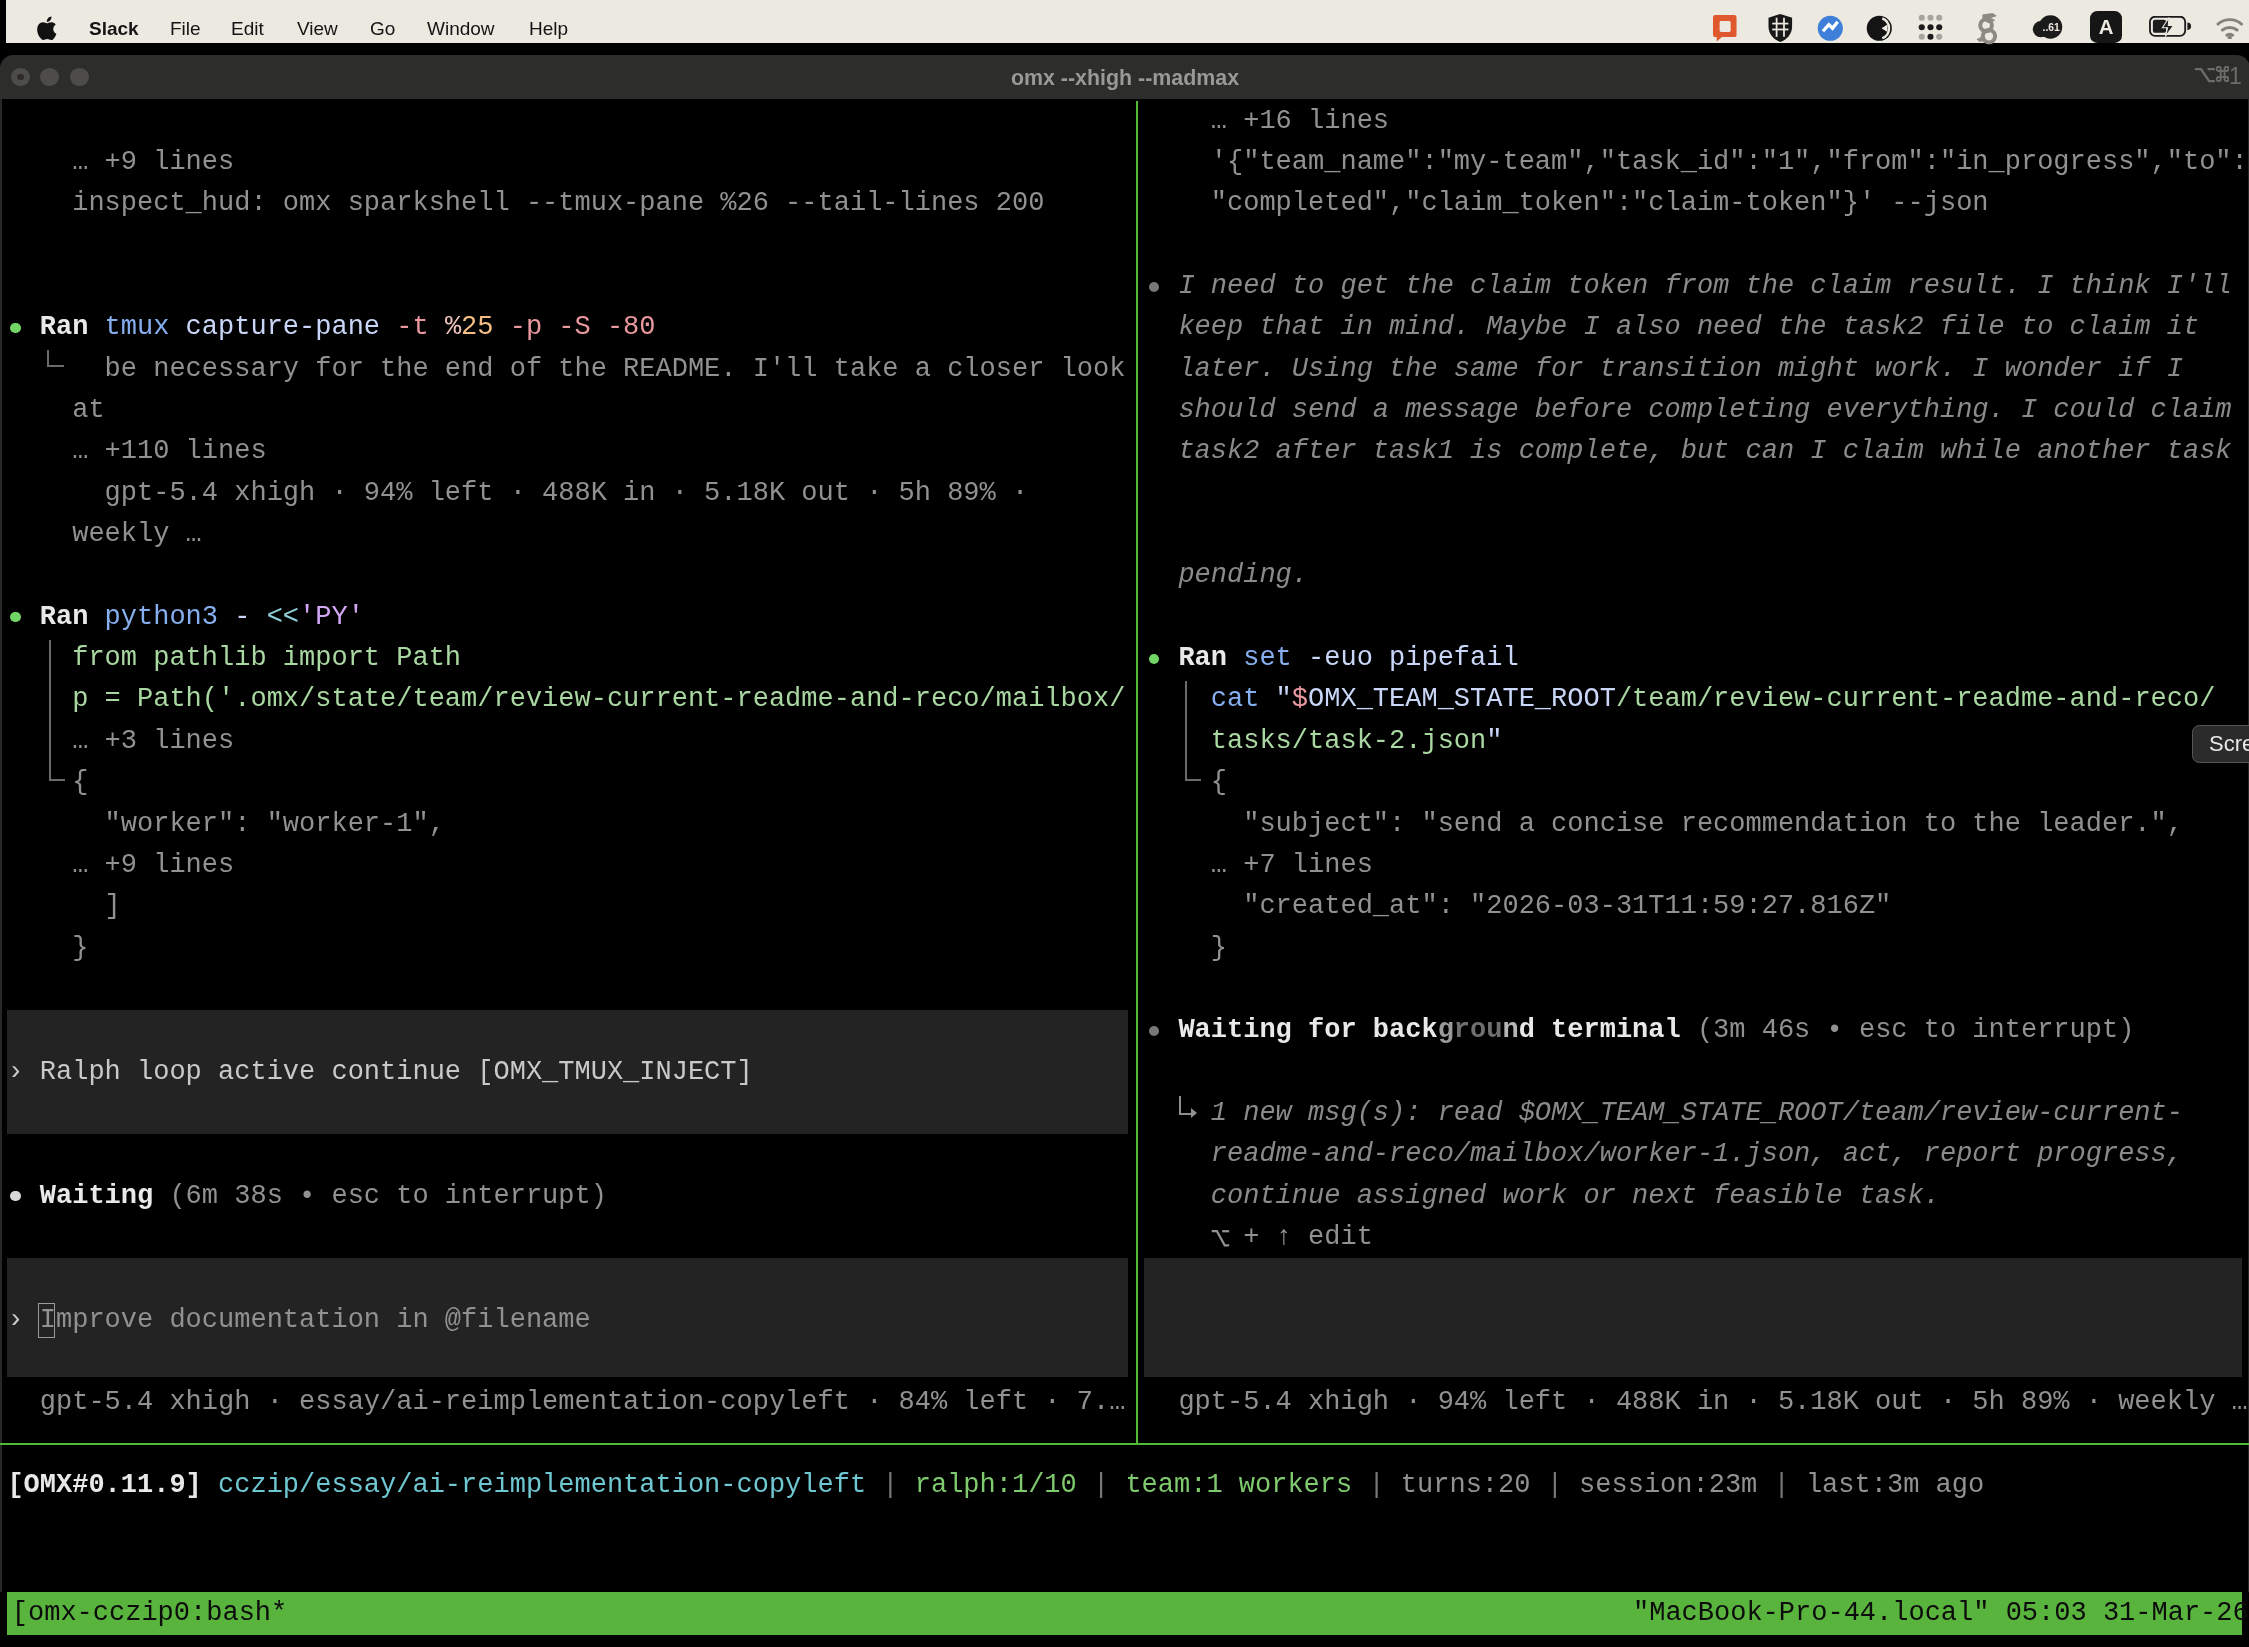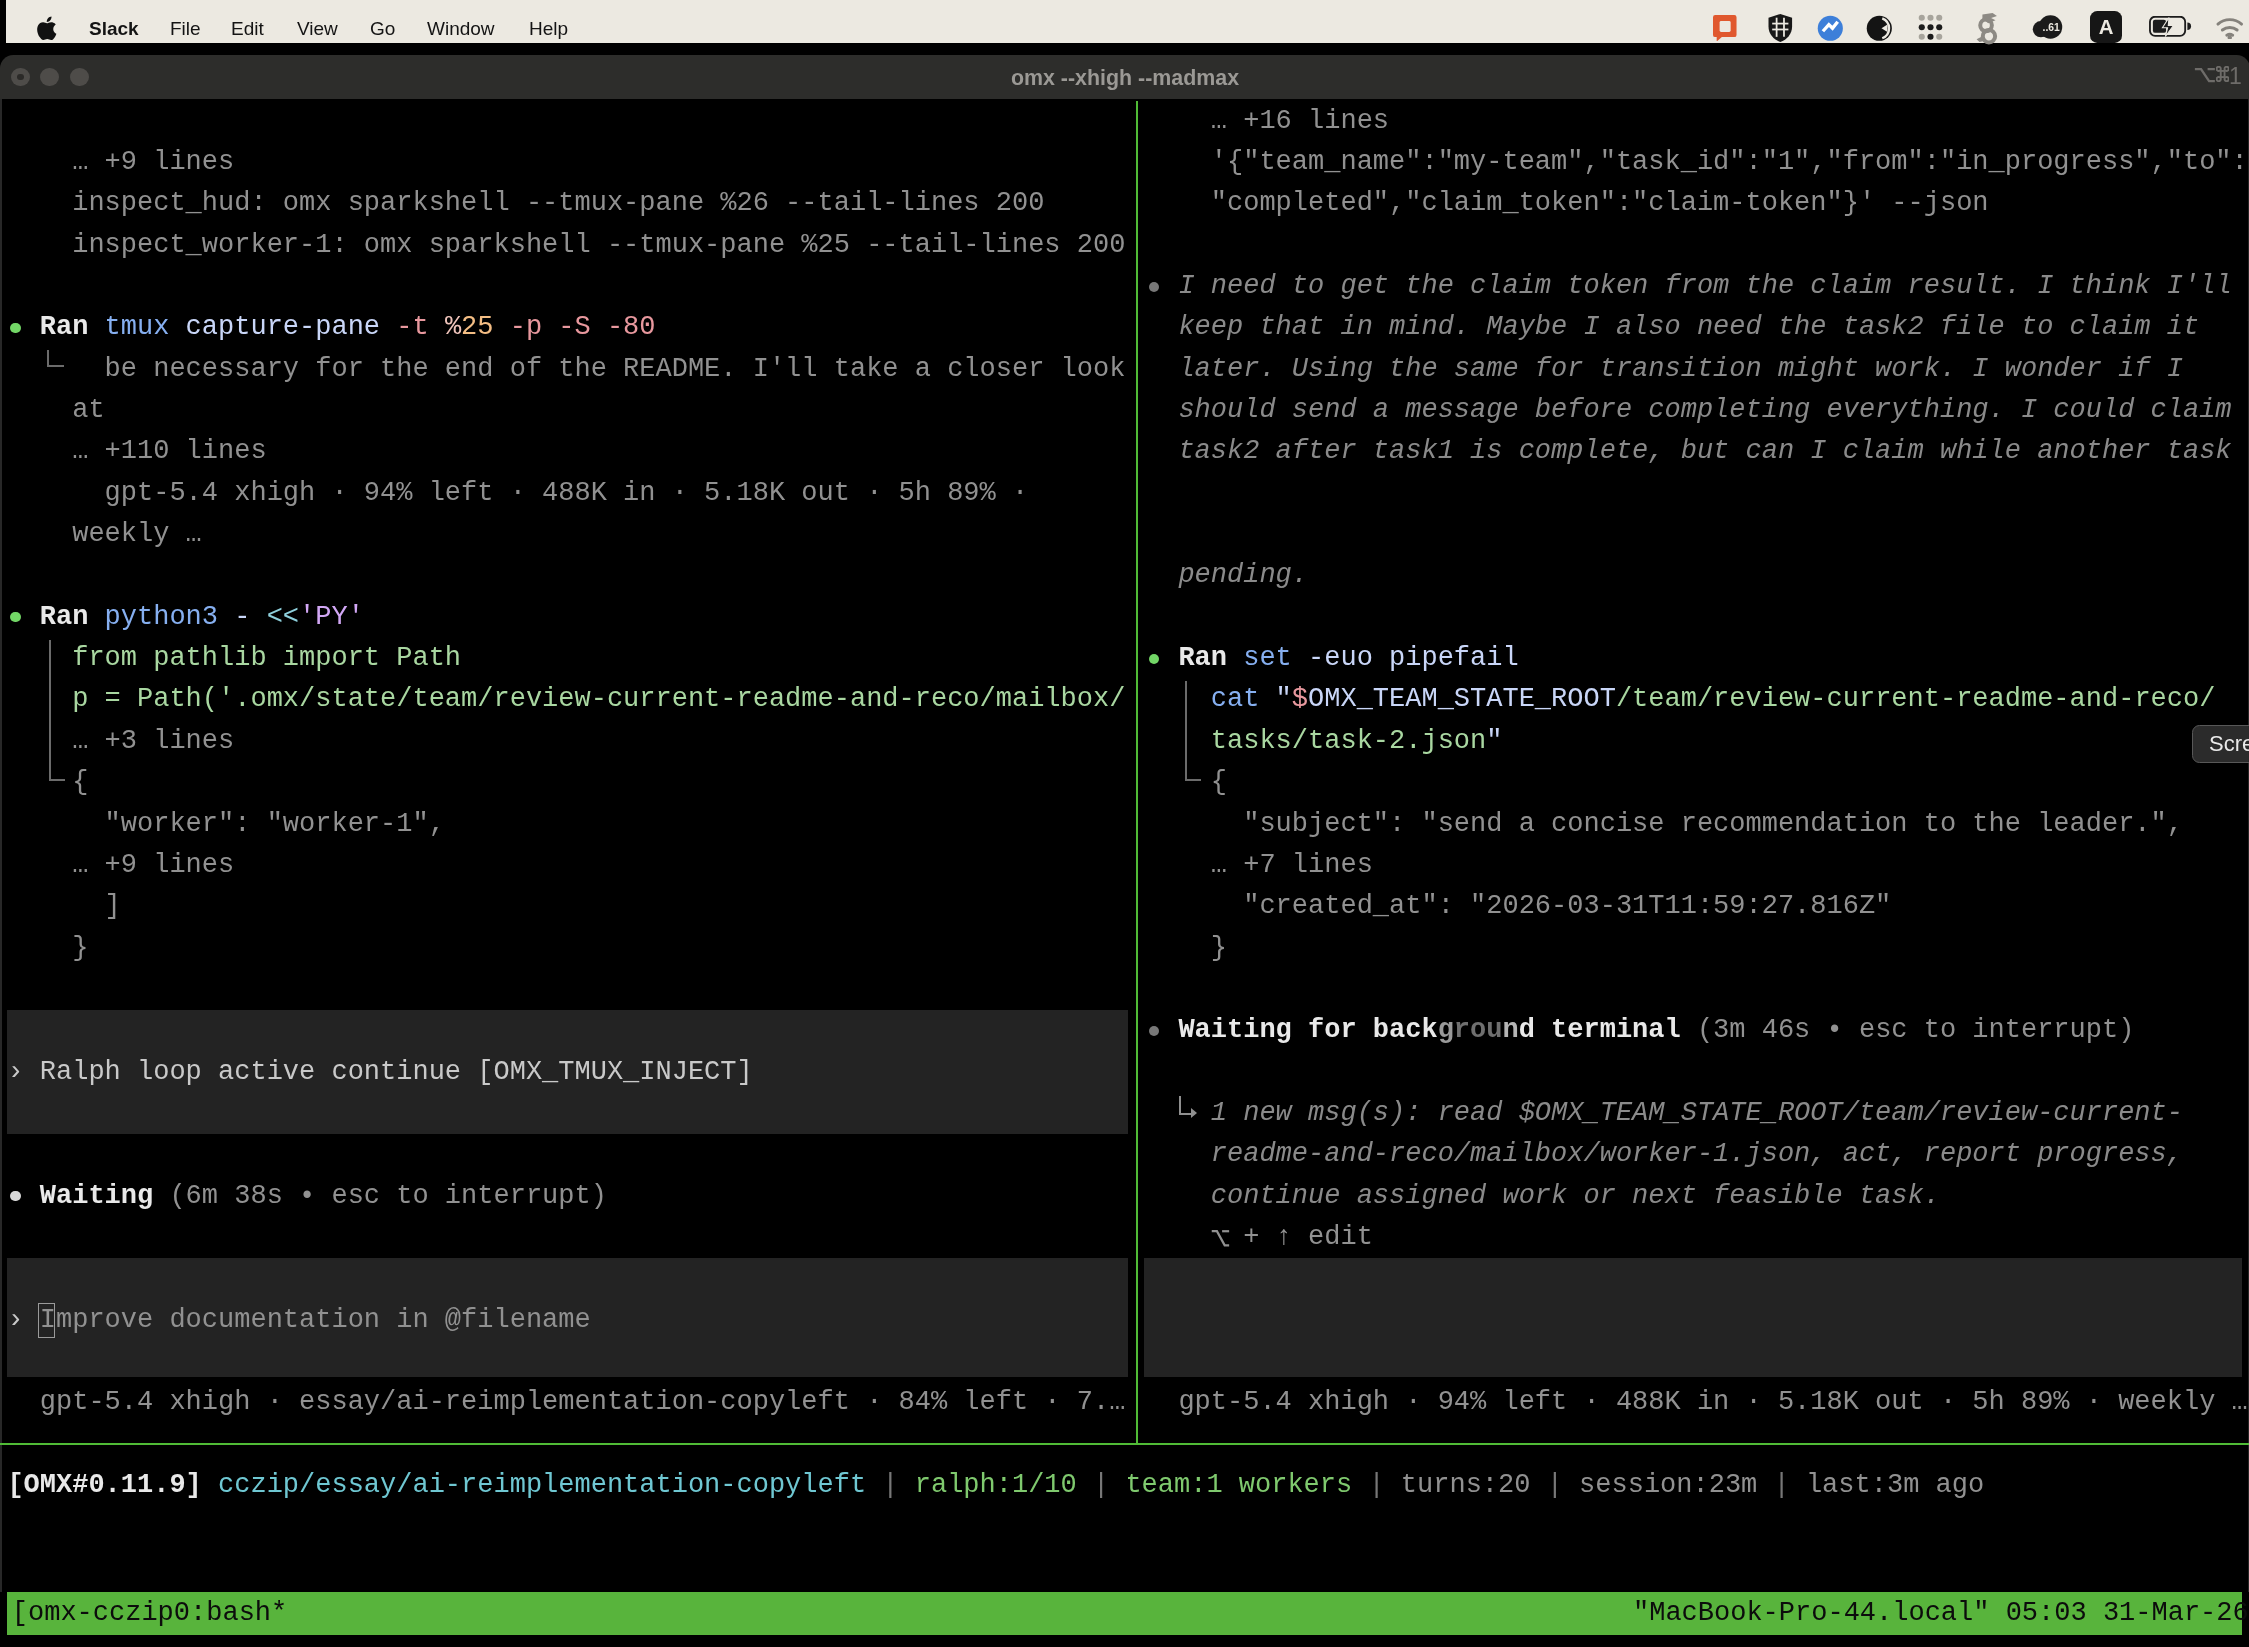--- a/index.html
+++ b/index.html
@@ -161,21 +161,20 @@
 
   <div class="vline" style="left:47px;top:295px;height:17px"></div>
   <div class="hline" style="left:47px;top:310px;width:17px"></div>
   <div class="vline" style="left:49px;top:585px;height:141px"></div>
   <div class="hline" style="left:49px;top:724px;width:16px"></div>
   <div class="vline" style="left:1185px;top:626px;height:100px"></div>
   <div class="hline" style="left:1185px;top:724px;width:16px"></div>
 
   <div class="t" style="left:7.4px;top:87px">    … +9 lines</div>
   <div class="t" style="left:7.4px;top:128px">    inspect_hud: omx sparkshell --tmux-pane %26 --tail-lines 200</div>
-  <div class="t" style="left:7.4px;top:170px">    inspect_worker-1: omx sparkshell --tmux-pane %25 --tail-lines 200</div>
   <div class="t" style="left:7.4px;top:252px">  <span class="wh">Ran</span> <span class="bl">tmux</span><span class="lv"> capture-pane</span><span class="pk"> -t </span><span style="color:#eec3ba">%</span><span class="o">25</span><span class="pk"> -p -S -80</span></div>
   <div class="t" style="left:7.4px;top:294px">      be necessary for the end of the README. I'll take a closer look</div>
   <div class="t" style="left:7.4px;top:335px">    at</div>
   <div class="t" style="left:7.4px;top:376px">    … +110 lines</div>
   <div class="t" style="left:7.4px;top:418px">      gpt-5.4 xhigh · 94% left · 488K in · 5.18K out · 5h 89% ·</div>
   <div class="t" style="left:7.4px;top:459px">    weekly …</div>
   <div class="t" style="left:7.4px;top:542px">  <span class="wh">Ran</span> <span class="bl">python3</span><span class="lv"> - </span><span class="cy">&lt;&lt;</span><span class="vi">'PY'</span></div>
   <div class="t" style="left:7.4px;top:583px"><span class="gr">    from pathlib import Path</span></div>
   <div class="t" style="left:7.4px;top:624px"><span class="gr">    p = Path('.omx/state/team/review-current-readme-and-reco/mailbox/</span></div>
   <div class="t" style="left:7.4px;top:666px">    … +3 lines</div>

